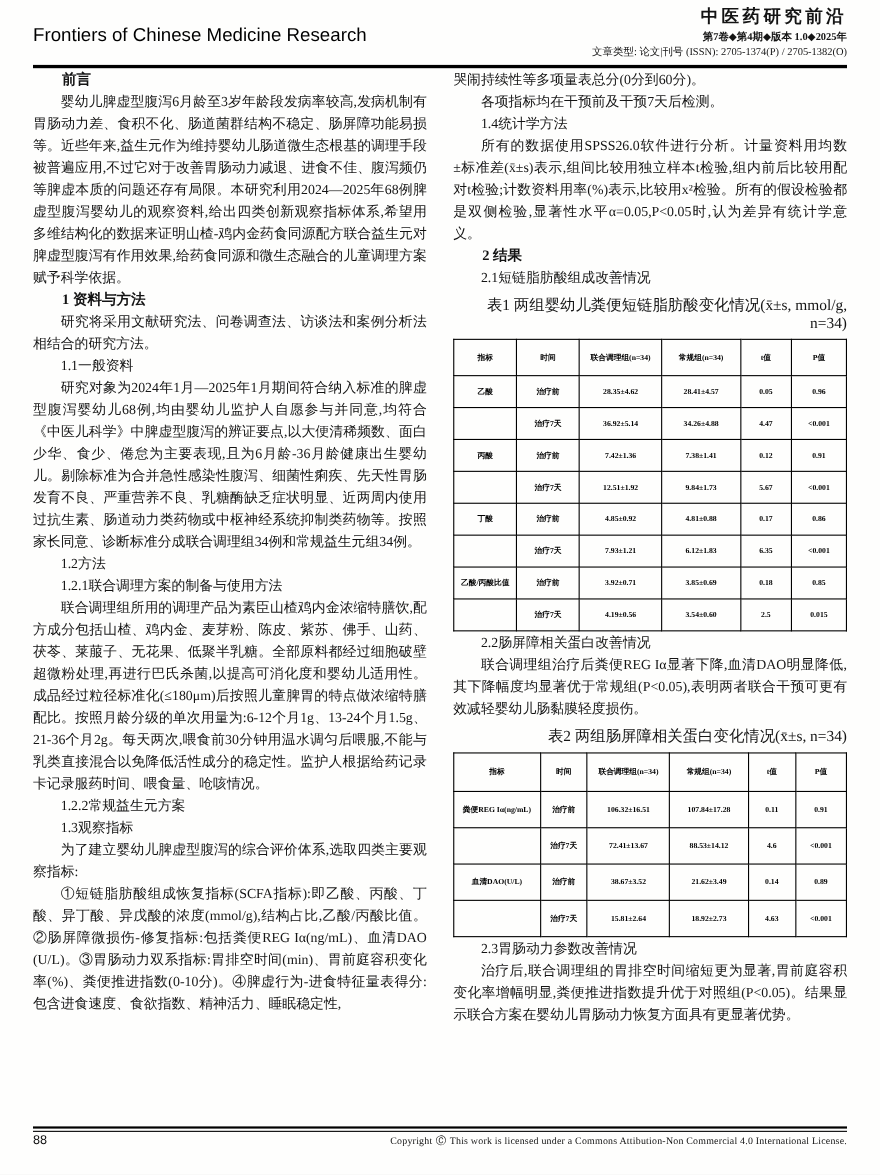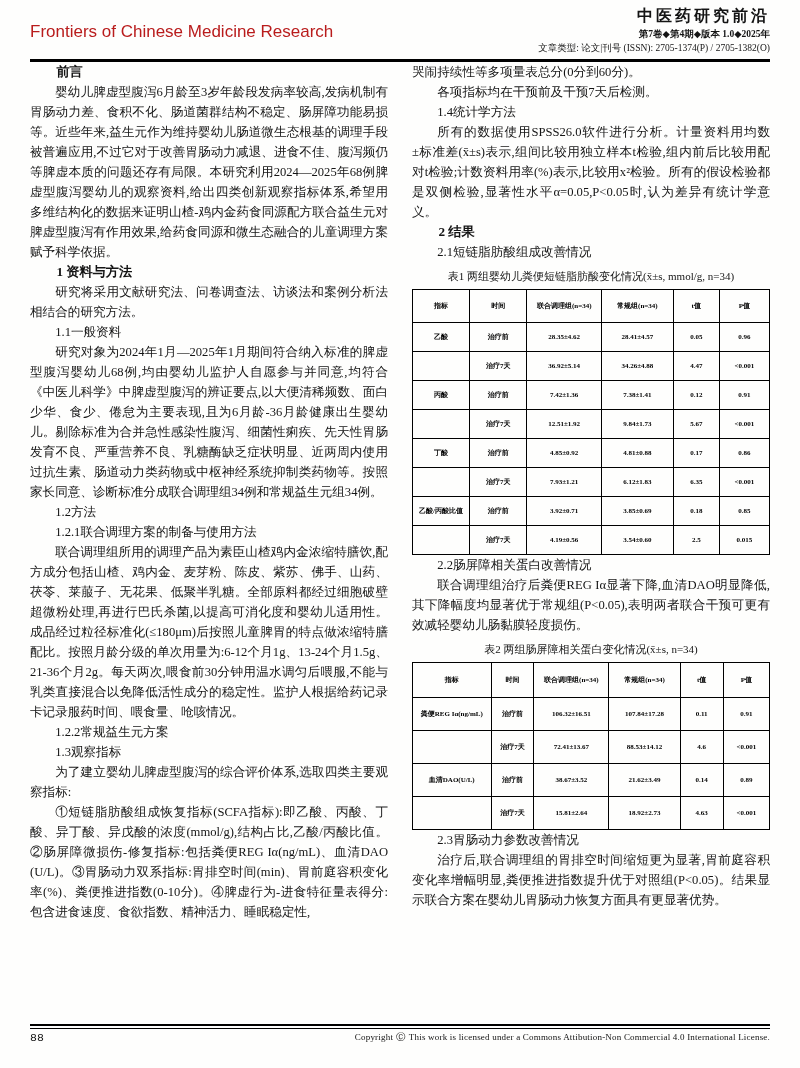--- a/index.html
+++ b/index.html
@@ -9,55 +9,55 @@
     box-sizing:border-box;
     padding:0 30px;
     background:#fefefd;
     outline:1px solid #d9d9d4;
     font-family:"Liberation Serif","DejaVu Serif",serif;
     color:#141414;
     overflow:hidden;
   }
   
   .jheader{display:flex;justify-content:space-between;align-items:flex-start;padding-top:6px;}
-  .jh-en{font-family:"Liberation Sans","DejaVu Sans",sans-serif;font-size:17px;color:#b91c1c;padding-top:16px;}
+  .jh-en{font-family:"Liberation Sans","DejaVu Sans",sans-serif;font-size:17px;color:#000000;padding-top:16px;}
   .jh-right{text-align:right;line-height:1.25;}
   .jh-cn{font-size:16px;font-weight:bold;letter-spacing:3px;}
   .jh-issue{font-size:9.5px;font-weight:bold;margin-top:3px;}
   .jh-type{font-size:9.5px;margin-top:2px;}
   .header-rule{height:3px;background:#000;margin-top:4px;}
   
   .columns{display:flex;gap:24px;margin-top:0;height:952px;overflow:hidden;}
   .col{flex:1;min-width:0;}
   .block{font-size:12.6px;line-height:20px;text-align:justify;text-indent:2em;margin:0;
          word-break:break-all;}
   .block.h1{font-weight:bold;font-size:13.2px;}
   .block.h2{font-weight:normal;}
   .block.pc{text-indent:0;}
   
-  .tcap{font-size:11px;text-align:center;margin:7px 0 5px;text-indent:0;}
+  .tcap{font-size:14px;text-align:right;margin:7px 0 5px;text-indent:0;}
   table.dtable{width:100%;border-collapse:collapse;table-layout:fixed;
                font-size:7px;font-weight:bold;text-align:center;color:#000;}
   table.dtable th,table.dtable td{border:1.5px solid #000;padding:1px 2px;overflow:hidden;}
   table.t1 th{height:30px;}
   table.t1 td{height:26px;}
   table.t2 th{height:32px;}
   table.t2 td{height:30px;}
   table.t1 col:nth-child(1){width:16%;} table.t1 col:nth-child(2){width:16%;}
   table.t1 col:nth-child(3){width:21%;} table.t1 col:nth-child(4){width:20%;}
   table.t1 col:nth-child(5){width:13%;} table.t1 col:nth-child(6){width:14%;}
   table.t2 col:nth-child(1){width:22%;} table.t2 col:nth-child(2){width:12%;}
   table.t2 col:nth-child(3){width:21%;} table.t2 col:nth-child(4){width:20%;}
   table.t2 col:nth-child(5){width:12%;} table.t2 col:nth-child(6){width:13%;}
   
   .footer-rule{position:absolute;left:30px;right:30px;top:1024px;height:2px;
                border-top:2px solid #000;border-bottom:1px solid #000;}
   .jfooter{position:absolute;left:30px;right:30px;top:1031px;
            display:flex;justify-content:space-between;align-items:flex-start;}
-  .page-num{font-family:Liberation Mono, monospace;font-size:11.5px;color:#111;}
+  .page-num{font-family:Liberation Sans, sans-serif;font-size:11.5px;color:#111;}
   .copyline{font-size:9px;color:#111;letter-spacing:0.2px;}
   .copy-icon{display:inline-block;margin:0 3px;font-size:9.5px;}
 </style>
 </head>
 <body>
 
 <div class="page">
 
   <header class="jheader">
     <div class="jh-en">Frontiers of Chinese Medicine Research</div>

